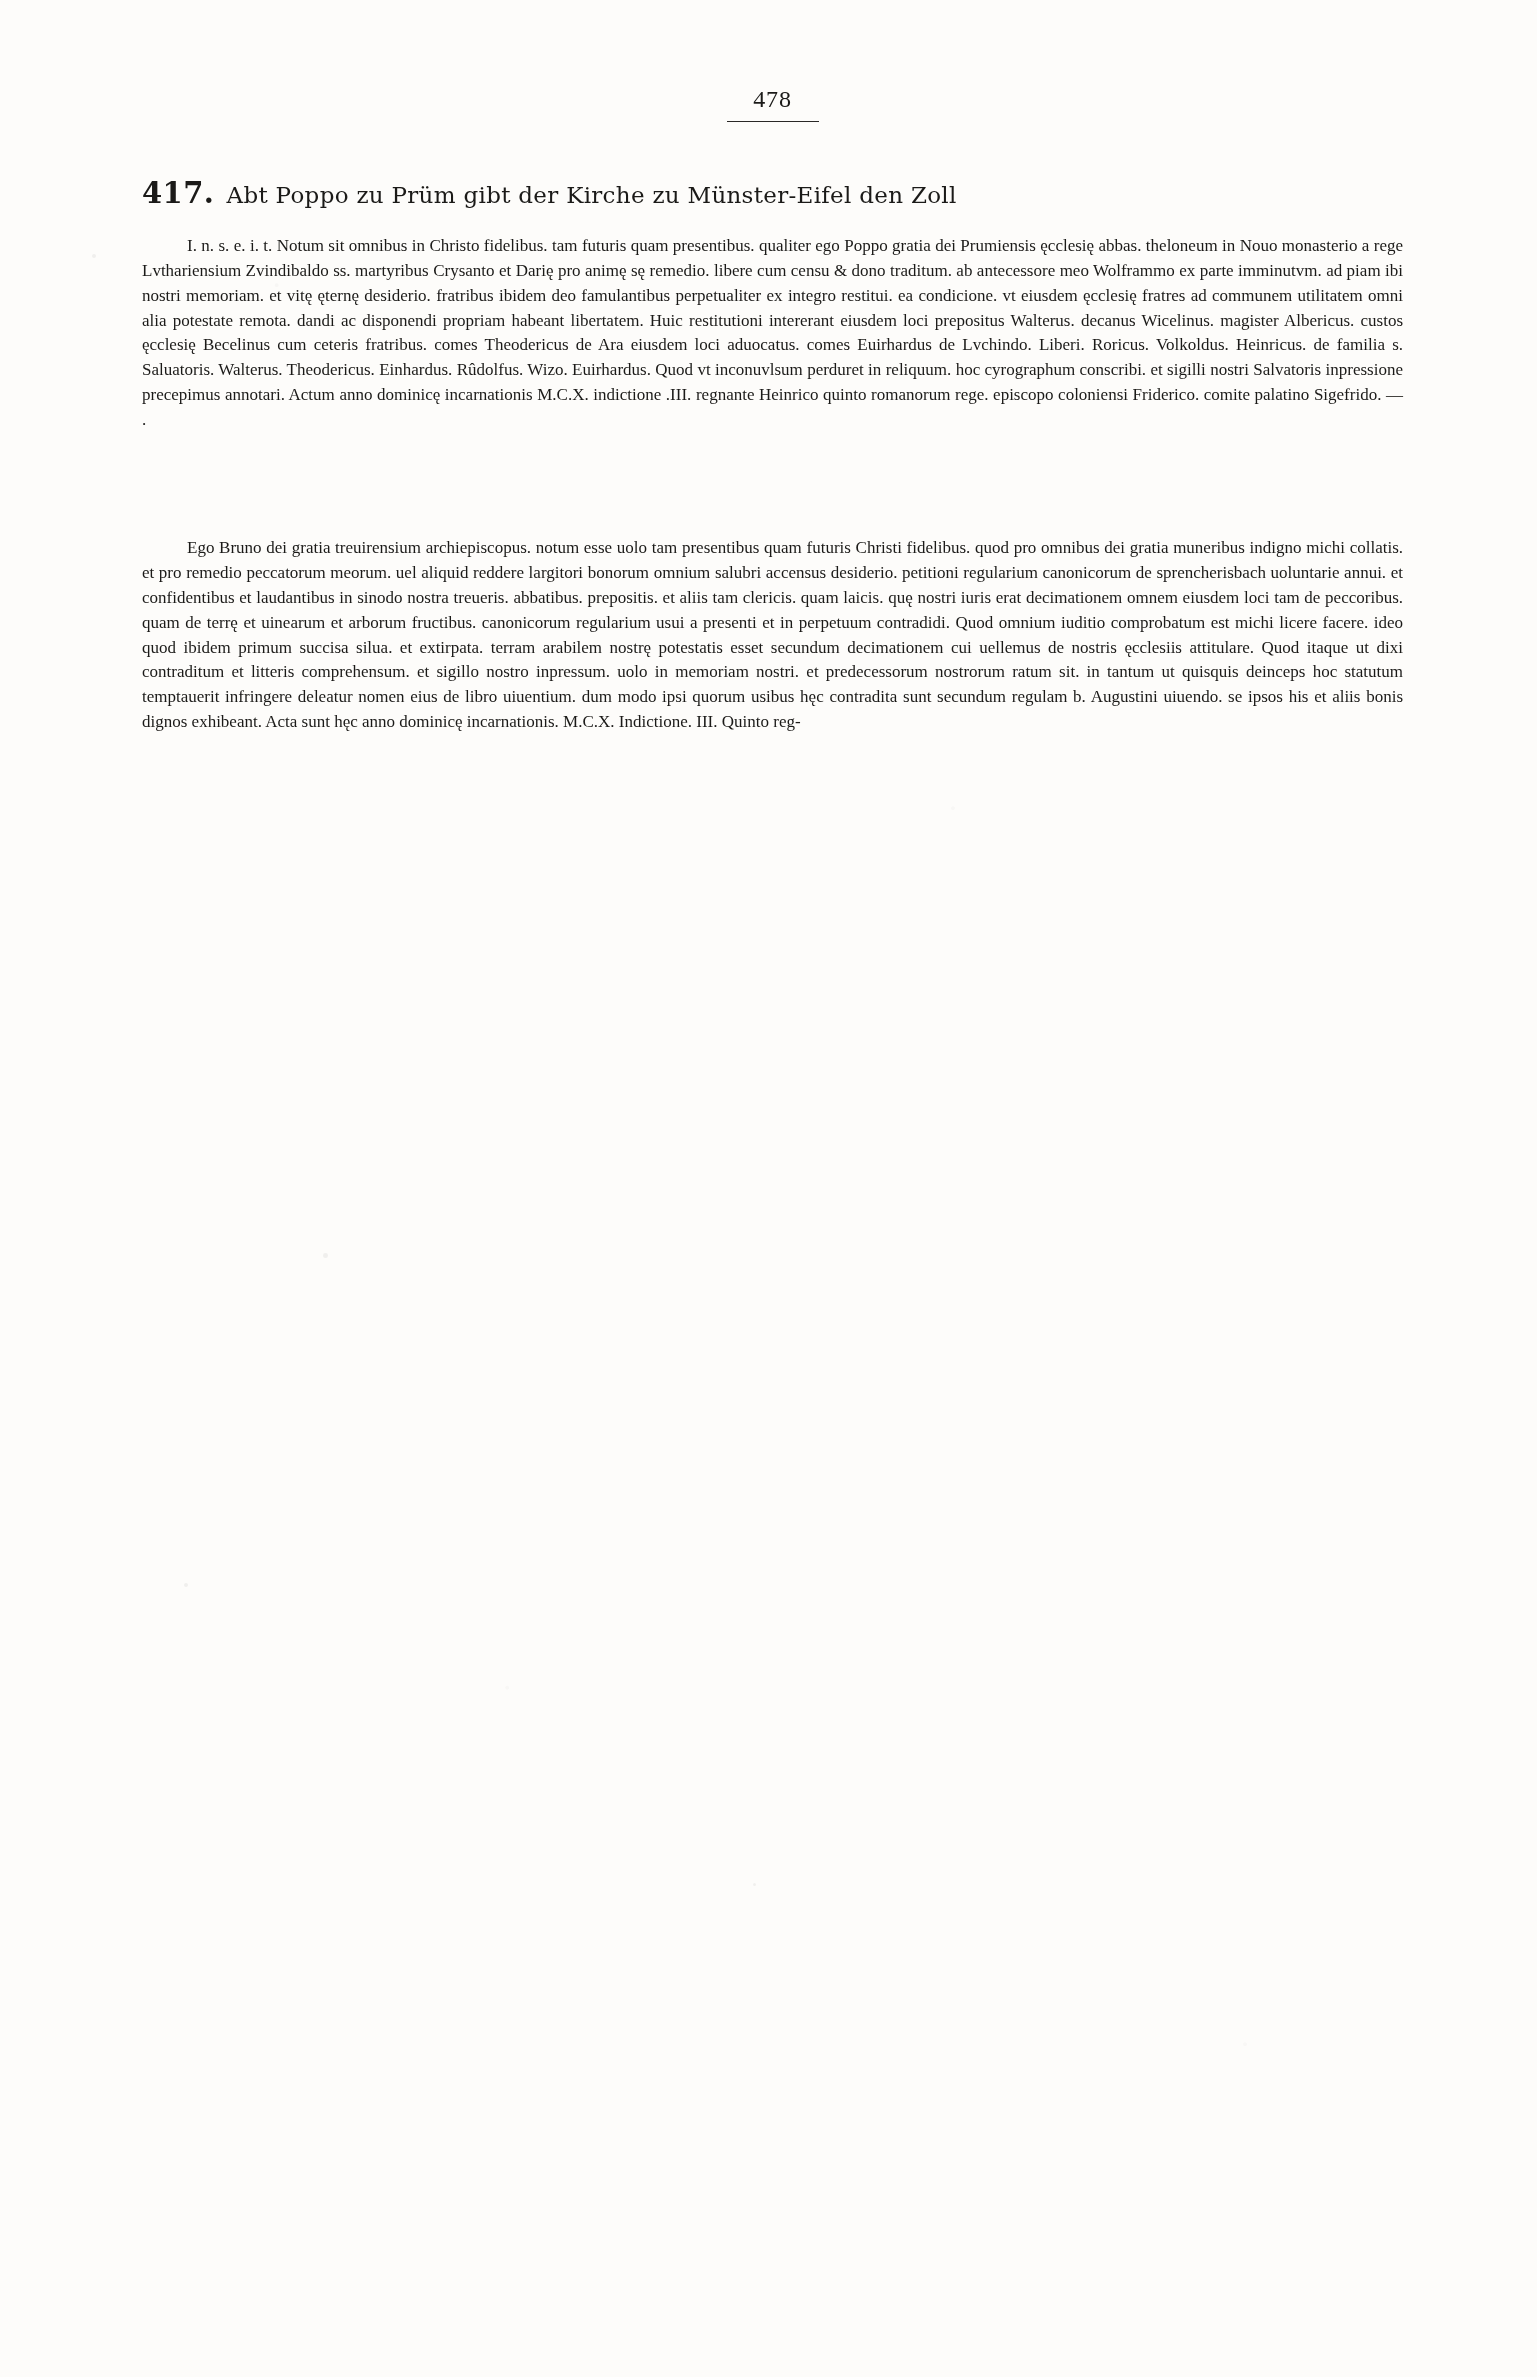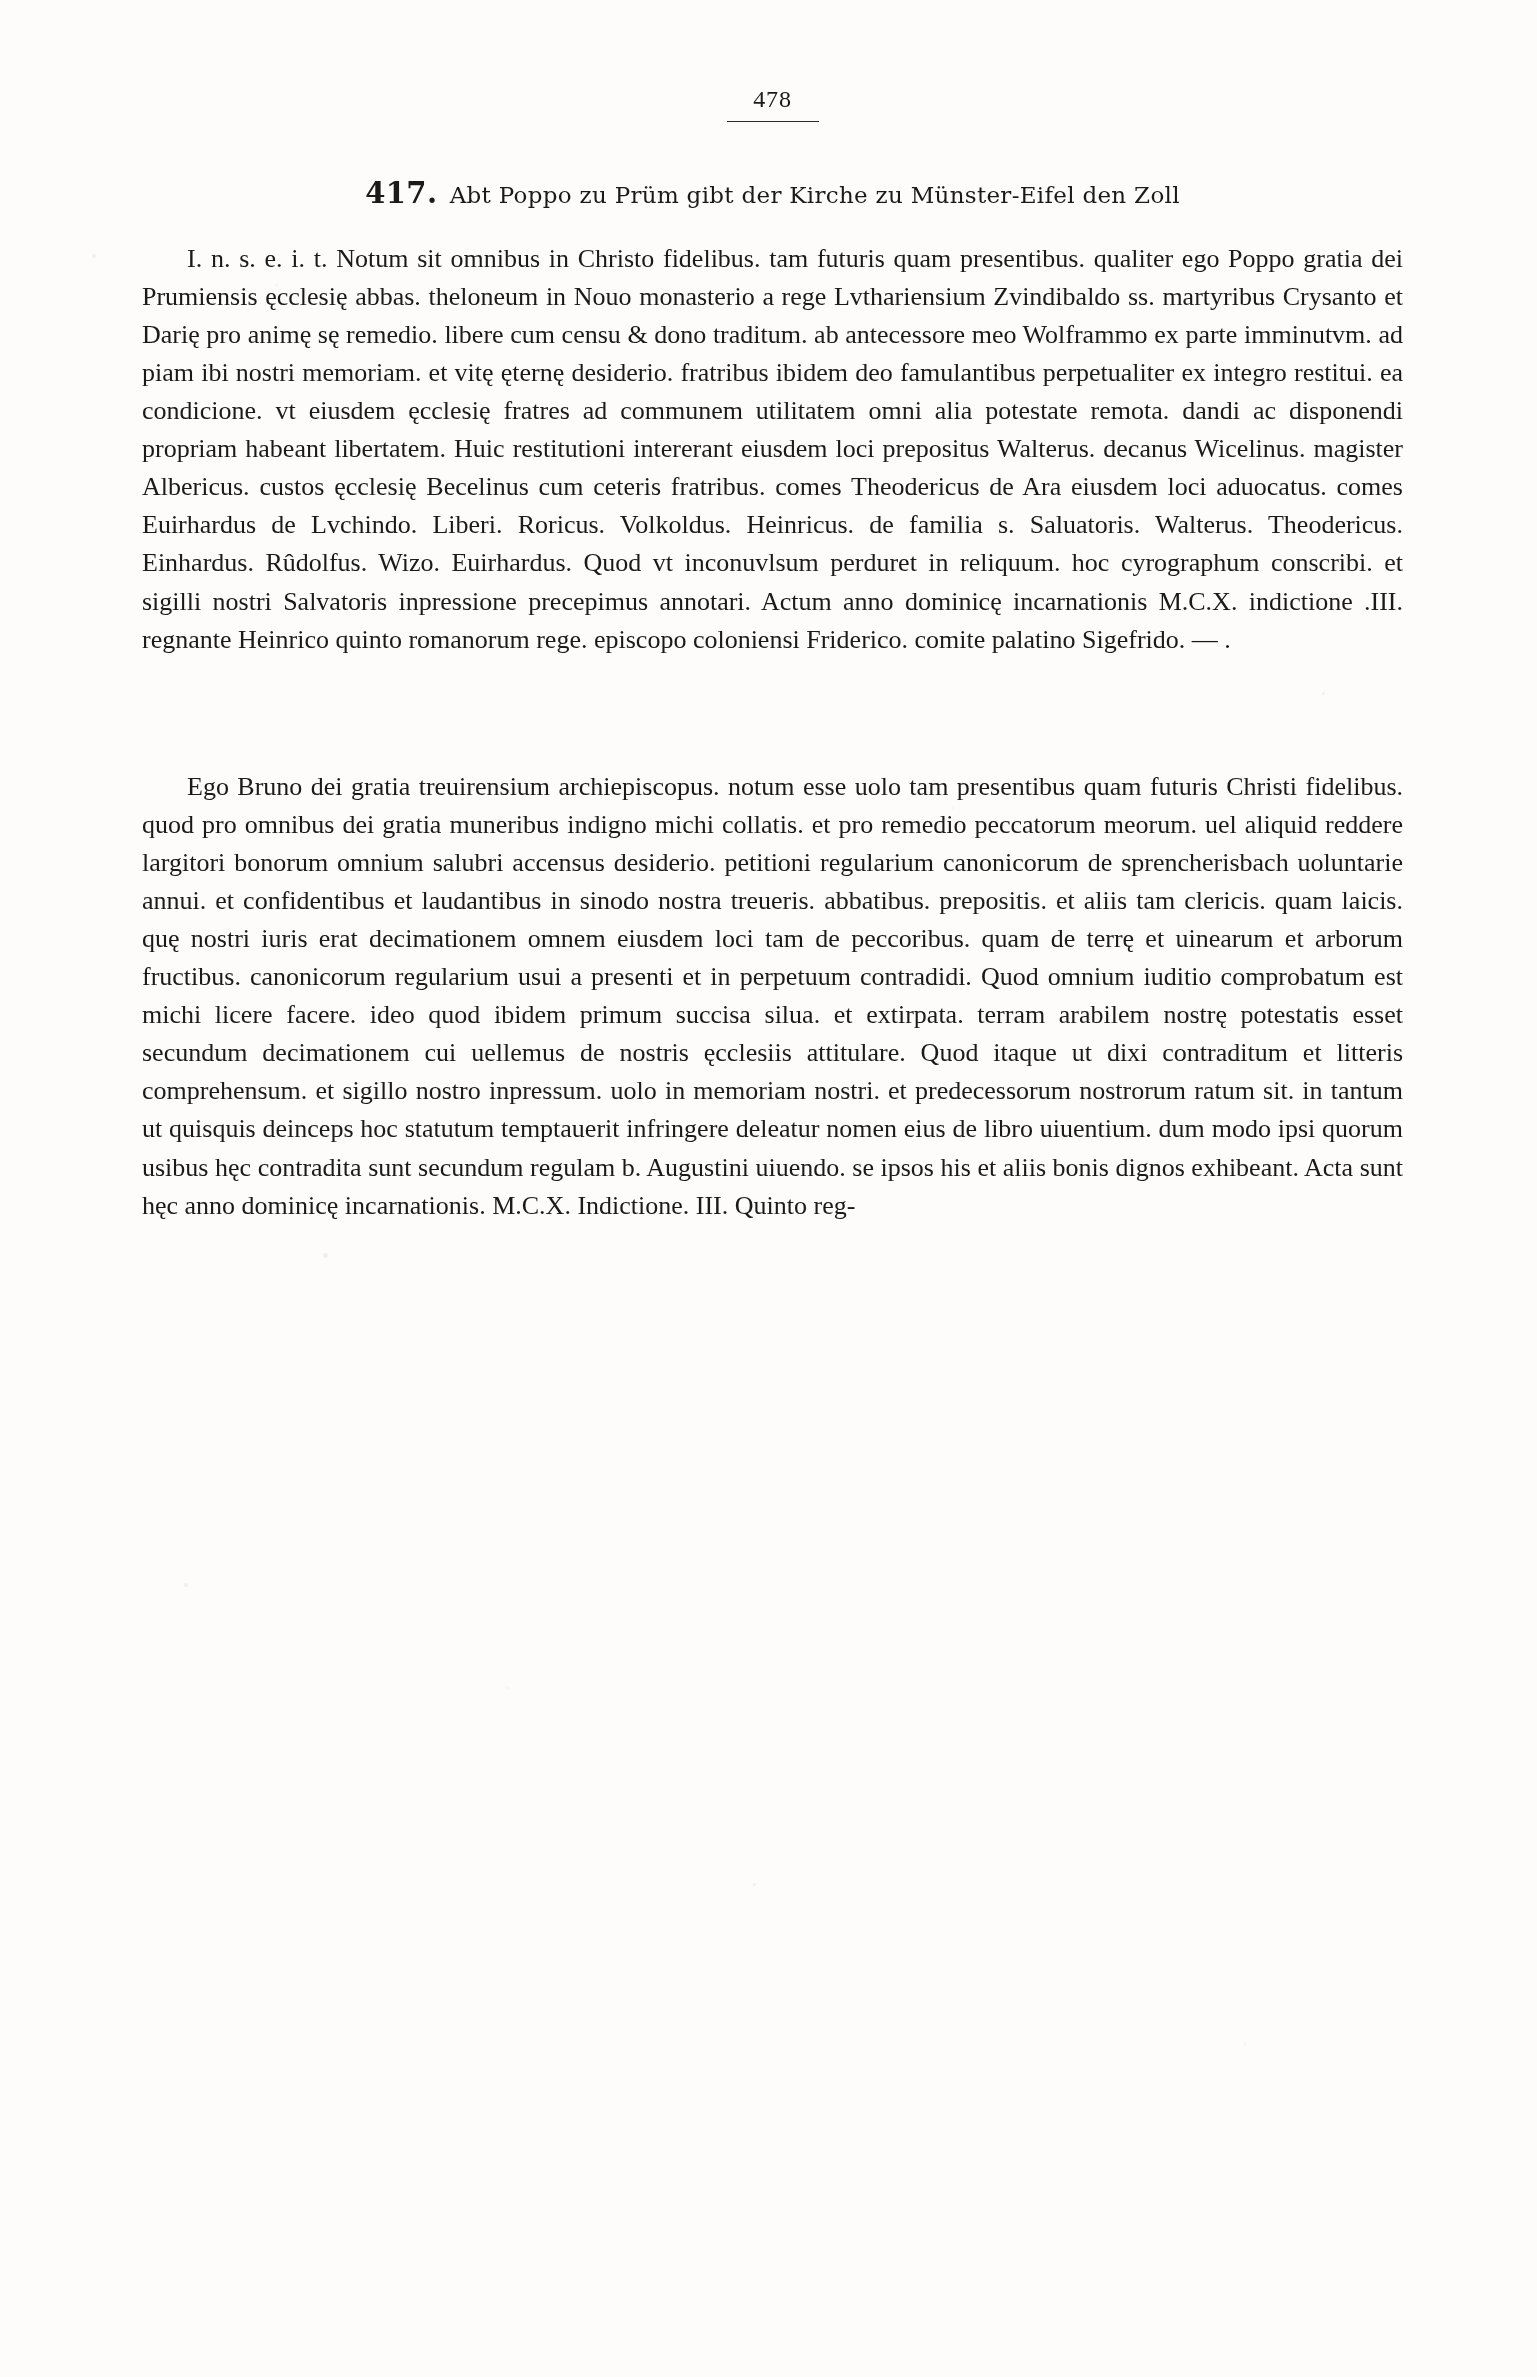--- a/index.html
+++ b/index.html
@@ -49,41 +49,40 @@
   
   .entry {
     margin-top: 51px;
   }
   .entry-head {
     font-family: "DejaVu Serif", serif;
     font-size: 23px;
     line-height: 1.42;
     text-indent: 0;
     padding-left: 0;
-    text-align: center;
   }
   .entry-num {
     font-weight: bold;
     font-size: 29px;
     letter-spacing: 0.4px;
     margin-right: 12.3px;
   }
   .fraktur {
     font-family: "DejaVu Serif", serif;
     font-style: normal;
     letter-spacing: 0.3px;
   }
   .entry-head .head-line2 {
     display: block;
     margin-top: 3.1px;
   }
   
   .body-text {
-    margin-top: 26px;
-    font-size: 26px;
+    margin-top: 20px;
+    font-size: 17px;
     line-height: 1.465;
     text-align: justify;
     text-justify: inter-word;
     hyphens: manual;
   }
   .body-text .indent {
     display: inline-block;
     width: 45px;
   }
   

